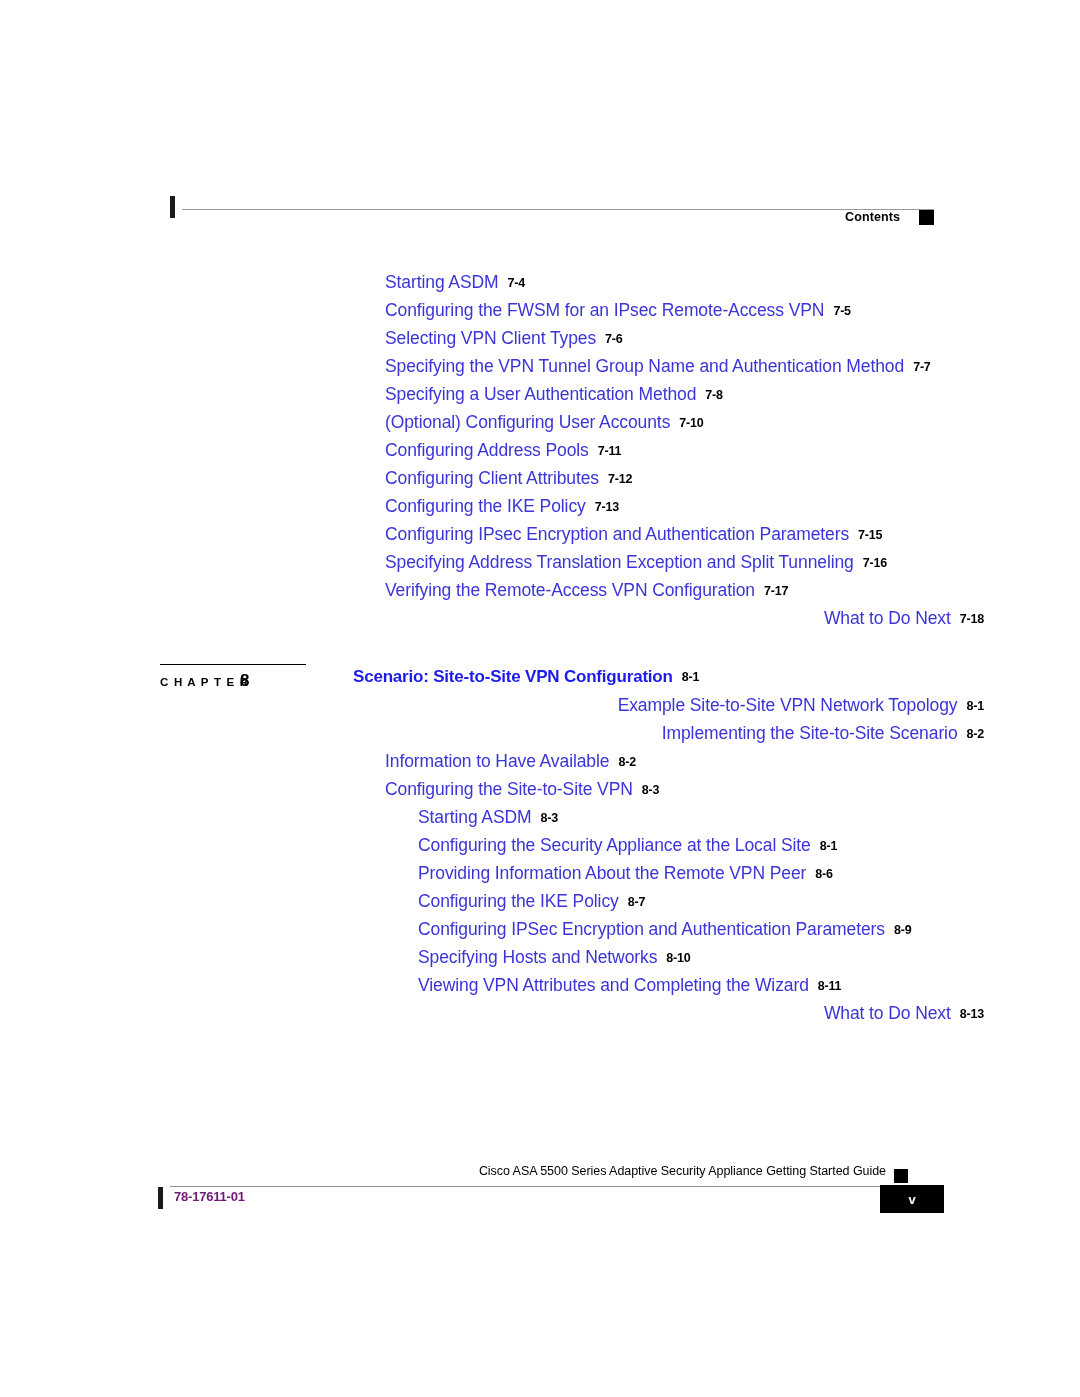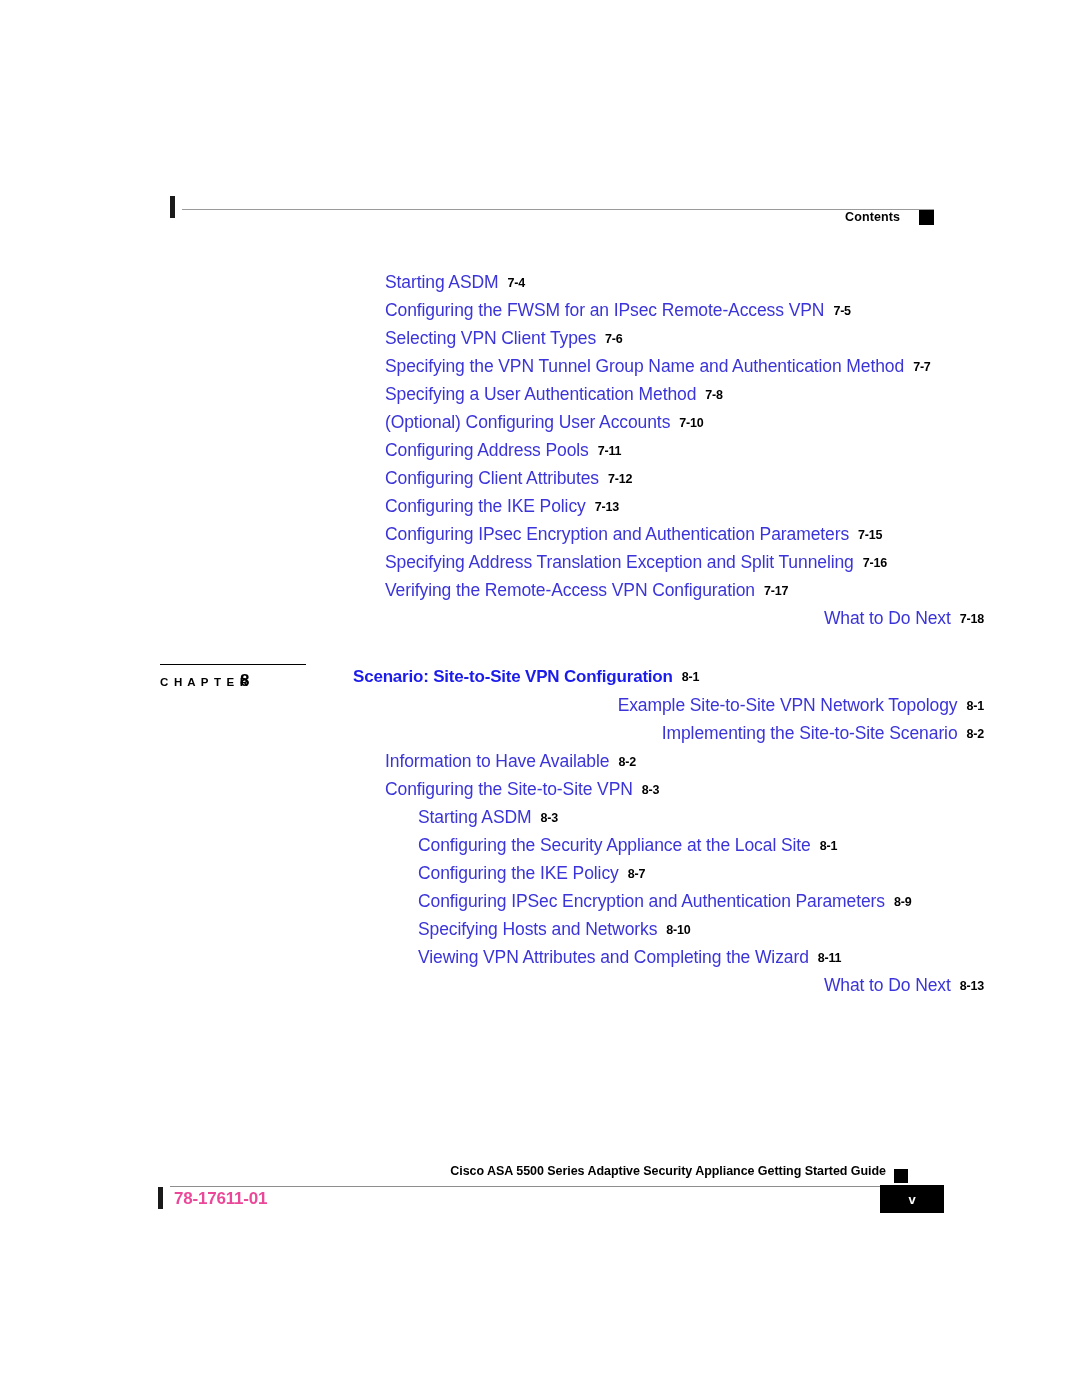--- a/index.html
+++ b/index.html
@@ -153,21 +153,21 @@
     left: 158px;
     top: 1164px;
     width: 764px;
     height: 60px;
   }
   .footer-title {
     position: absolute;
     right: 36px;
     top: 0px;
     font-size: 12.5px;
-    font-weight: bold;
+    font-weight: normal;
     color: #000000;
     letter-spacing: -0.05px;
     white-space: nowrap;
   }
   .footer-square {
     position: absolute;
     right: 14px;
     top: 5px;
     width: 14px;
     height: 14px;
@@ -186,23 +186,23 @@
     left: 0px;
     top: 23px;
     width: 5px;
     height: 22px;
     background: #1a1a1a;
   }
   .footer-docnum {
     position: absolute;
     left: 16px;
     top: 25px;
-    font-size: 17px;
-    font-weight: bold;
-    color: #ec4899;
+    font-size: 13px;
+    font-weight: bold;
+    color: #701a75;
     letter-spacing: -0.2px;
     white-space: nowrap;
     text-align: center;
   }
   .footer-pagebox {
     position: absolute;
     right: -22px;
     top: 21px;
     width: 64px;
     height: 28px;
@@ -248,20 +248,21 @@
       <div class="toc-row lvl3"><span class="entry">Verifying the Remote-Access VPN Configuration</span><span class="pg">7-17</span></div>
       <div class="toc-row lvl2"><span class="entry">What to Do Next</span><span class="pg">7-18</span></div>
       <div class="spacer-lg"></div>
       <div class="toc-row lvl1 chapter-head"><span class="entry">Scenario: Site-to-Site VPN Configuration</span><span class="pg">8-1</span></div>
       <div class="toc-row lvl2"><span class="entry">Example Site-to-Site VPN Network Topology</span><span class="pg">8-1</span></div>
       <div class="toc-row lvl2"><span class="entry">Implementing the Site-to-Site Scenario</span><span class="pg">8-2</span></div>
       <div class="toc-row lvl3"><span class="entry">Information to Have Available</span><span class="pg">8-2</span></div>
       <div class="toc-row lvl3"><span class="entry">Configuring the Site-to-Site VPN</span><span class="pg">8-3</span></div>
       <div class="toc-row lvl4"><span class="entry">Starting ASDM</span><span class="pg">8-3</span></div>
       <div class="toc-row lvl4"><span class="entry">Configuring the Security Appliance at the Local Site</span><span class="pg">8-1</span></div>
+      <div class="toc-row lvl4"><span class="entry">Providing Information About the Remote VPN Peer</span><span class="pg">8-6</span></div>
       <div class="toc-row lvl4"><span class="entry">Configuring the IKE Policy</span><span class="pg">8-7</span></div>
       <div class="toc-row lvl4"><span class="entry">Configuring IPSec Encryption and Authentication Parameters</span><span class="pg">8-9</span></div>
       <div class="toc-row lvl4"><span class="entry">Specifying Hosts and Networks</span><span class="pg">8-10</span></div>
       <div class="toc-row lvl4"><span class="entry">Viewing VPN Attributes and Completing the Wizard</span><span class="pg">8-11</span></div>
       <div class="toc-row lvl2"><span class="entry">What to Do Next</span><span class="pg">8-13</span></div>
     </div>
 
   <div class="footer">
     <div class="footer-title">Cisco ASA 5500 Series Adaptive Security Appliance Getting Started Guide</div>
     <div class="footer-square"></div>

